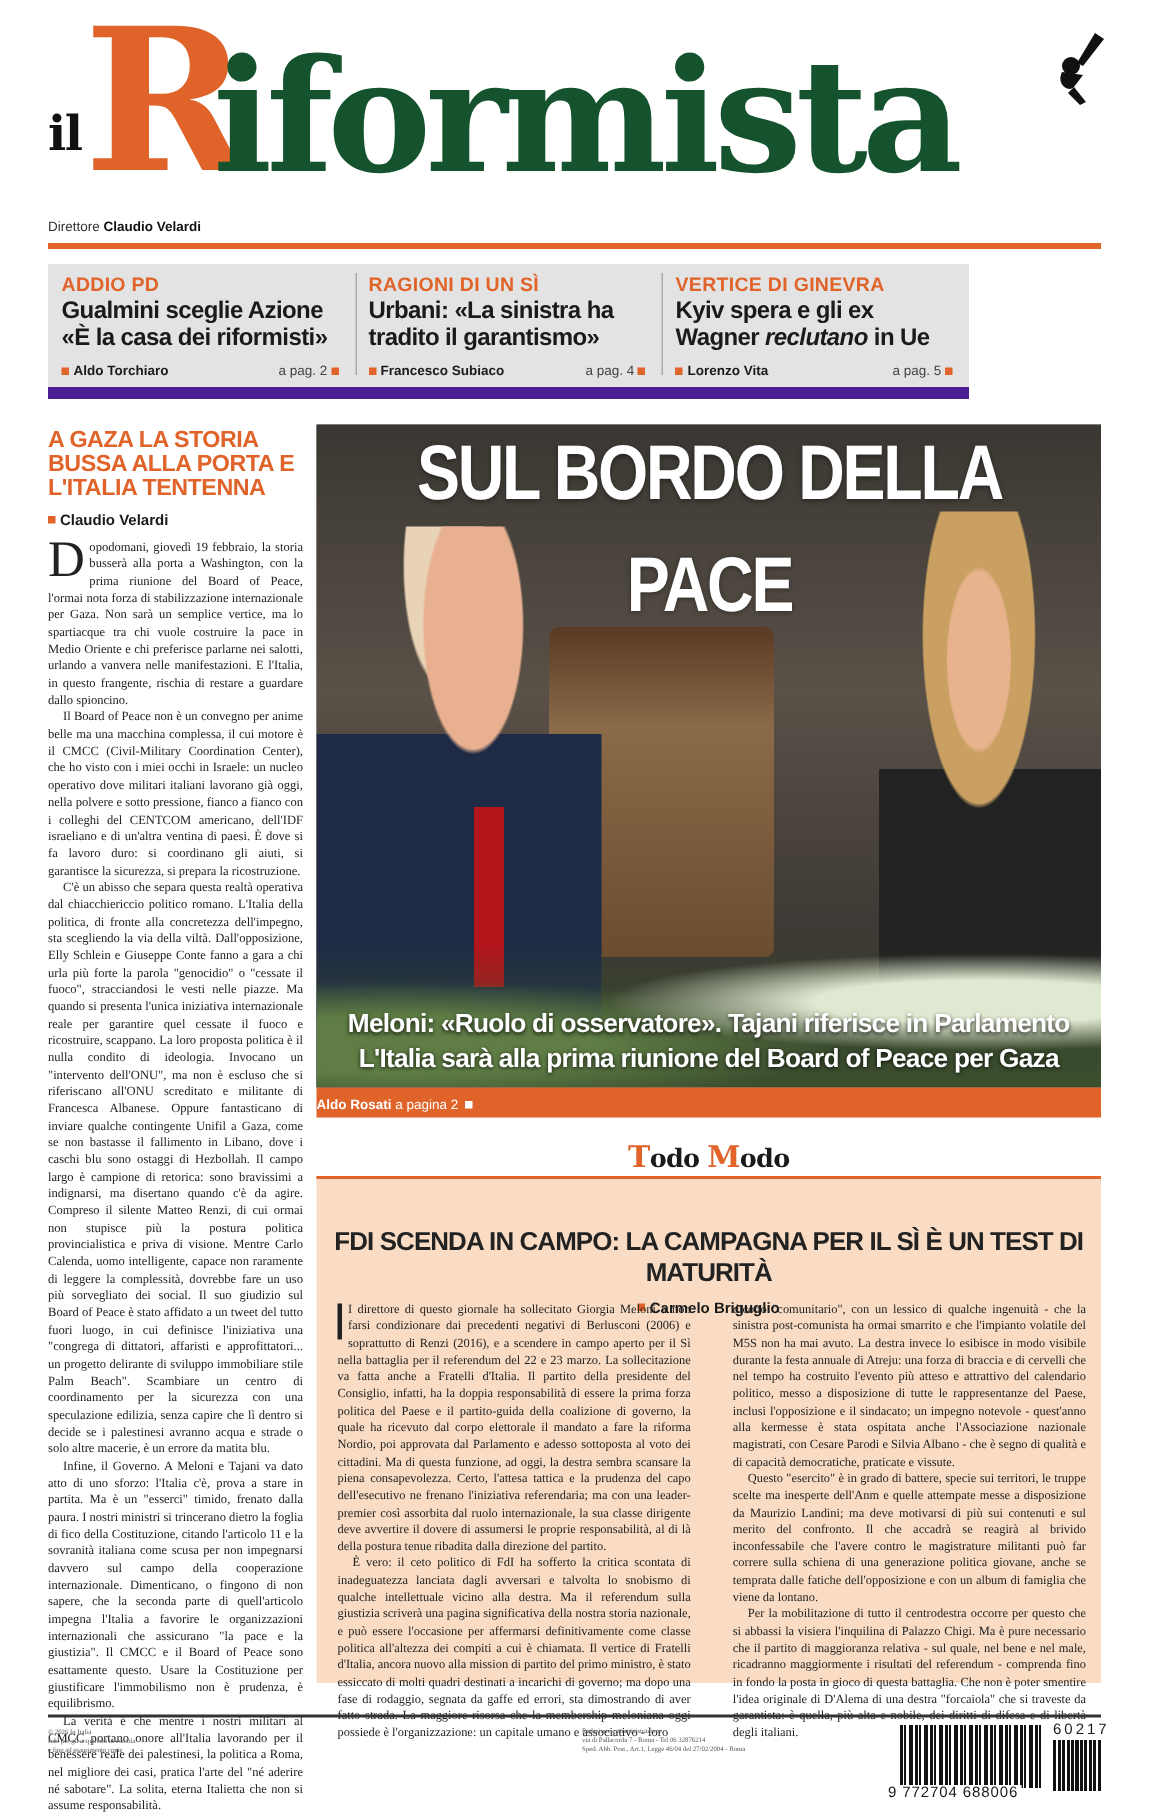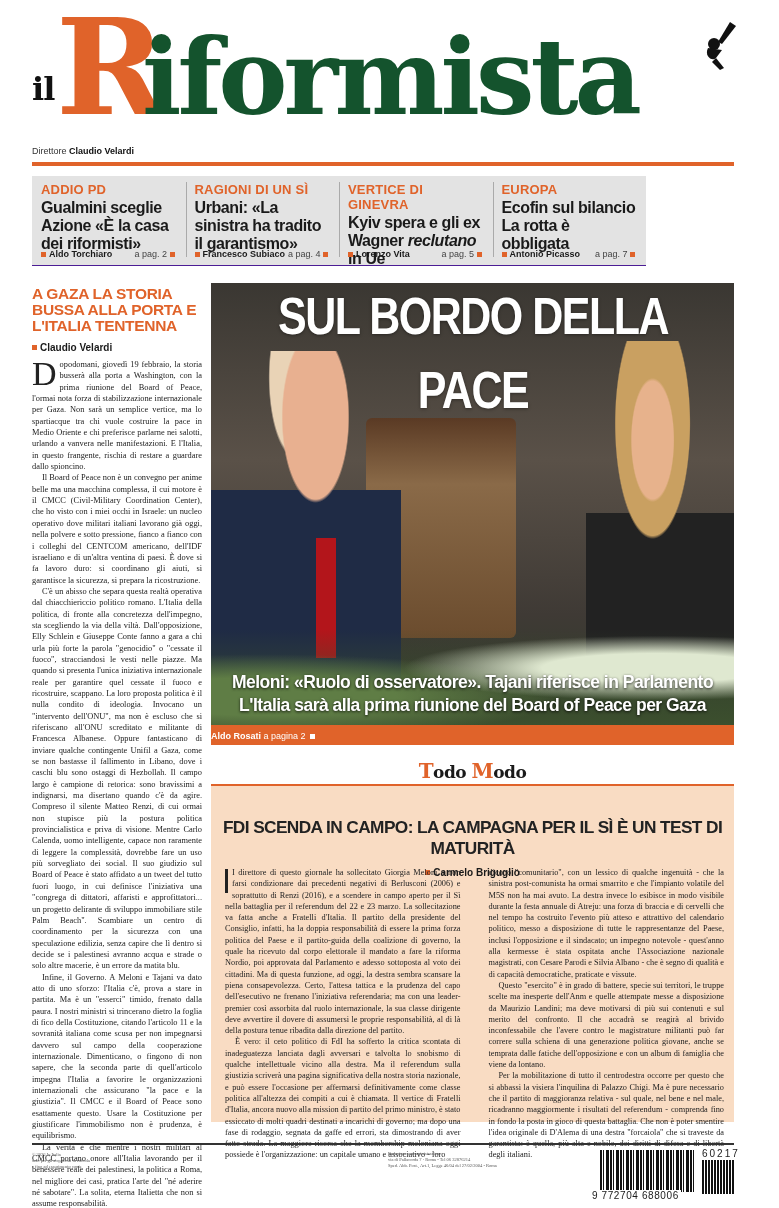--- a/index.html
+++ b/index.html
@@ -6,21 +6,21 @@
 body{width:779px;height:1208px;background:#fff;font-family:"Liberation Serif",serif;color:#1a1a1a;position:relative;overflow:hidden}
 .masthead{position:absolute;left:30px;top:8px;width:705px;height:130px}
 .logo-il{position:absolute;left:2px;top:62px;font-family:"DejaVu Serif",serif;font-weight:900;font-size:32px;letter-spacing:-1px;color:#111}
 .logo-R{position:absolute;left:26px;top:-6px;font-family:"DejaVu Serif",serif;font-weight:900;font-size:132px;color:#e0632a;line-height:1}
 .logo-rest{position:absolute;left:112px;top:18px;font-family:"DejaVu Serif",serif;font-weight:900;font-size:104px;letter-spacing:-4px;color:#14532d;line-height:1}
 .logo-fig{position:absolute;left:664px;top:12px;width:44px;height:52px}
 .edition{position:absolute;left:32px;top:146px;width:702px;font-family:"Liberation Sans",sans-serif;font-size:9px;color:#333;display:flex;justify-content:space-between}
 .edition .date{color:#e0632a;font-weight:bold}
 .edition b{color:#111}
 .orange-rule{position:absolute;left:32px;top:162px;width:702px;height:4px;background:#e0632a}
-.teasers{position:absolute;left:32px;top:176px;width:614px;height:90px;background:#e3e3e3;display:flex;border-bottom:1px solid #4c1d95}
+.teasers{position:absolute;left:32px;top:176px;width:614px;height:90px;background:#e3e3e3;display:flex;border-bottom:8px solid #4c1d95}
 .teaser{flex:1;padding:6px 8px 0 9px;position:relative;font-family:"Liberation Sans",sans-serif}
 .teaser+.teaser:before{content:"";position:absolute;left:0;top:6px;bottom:8px;width:1px;background:#aaa}
 .teaser .kicker{color:#e0632a;font-weight:bold;font-size:13px;letter-spacing:.2px}
 .teaser .title{font-weight:bold;font-size:16px;line-height:18px;margin-top:2px;letter-spacing:-.4px;color:#1a1a1a}
 .teaser .meta{position:absolute;left:9px;right:8px;bottom:6px;font-size:9px;display:flex;justify-content:space-between}
 .sq{display:inline-block;width:5px;height:5px;background:#e0632a;margin:0 3px 1px 0;vertical-align:middle}
 .teaser .author{font-weight:bold}
 .teaser .page{color:#444}
 .leftcol{position:absolute;left:32px;top:286px;width:170px}
 .leftcol h2{font-family:"Liberation Sans",sans-serif;font-weight:bold;color:#e0632a;font-size:15.5px;line-height:16px;letter-spacing:-.3px}
@@ -98,28 +98,20 @@
       </div>
   </div>
   <div class="teaser">
     <div class="kicker">VERTICE DI GINEVRA</div>
     <div class="title"><span>Kyiv spera e gli ex Wagner </span><i>reclutano</i><span> in Ue</span></div>
     <div class="meta">
         <span><span class="sq"></span><span class="author">Lorenzo Vita</span></span>
         <span><span class="page">a pag. 5</span> <span class="sq"></span></span>
       </div>
   </div>
-  <div class="teaser">
-    <div class="kicker">EUROPA</div>
-    <div class="title">Ecofin sul bilancio La rotta è obbligata</div>
-    <div class="meta">
-        <span><span class="sq"></span><span class="author">Antonio Picasso</span></span>
-        <span><span class="page">a pag. 7</span> <span class="sq"></span></span>
-      </div>
-  </div>
 </div>
 
 <div class="leftcol">
   <h2>A GAZA LA STORIA BUSSA ALLA PORTA E L'ITALIA TENTENNA</h2>
   <div class="byline"><span class="sq"></span><span>Claudio Velardi</span></div>
   <div class="body-text">
     <p class="first"><span class="dropcap">D</span><span>opodomani, giovedì 19 febbraio, la storia busserà alla porta a Washington, con la prima riunione del Board of Peace, l'ormai nota forza di stabilizzazione internazionale per Gaza. Non sarà un semplice vertice, ma lo spartiacque tra chi vuole costruire la pace in Medio Oriente e chi preferisce parlarne nei salotti, urlando a vanvera nelle manifestazioni. E l'Italia, in questo frangente, rischia di restare a guardare dallo spioncino.</span></p>
     <p>Il Board of Peace non è un convegno per anime belle ma una macchina complessa, il cui motore è il CMCC (Civil-Military Coordination Center), che ho visto con i miei occhi in Israele: un nucleo operativo dove militari italiani lavorano già oggi, nella polvere e sotto pressione, fianco a fianco con i colleghi del CENTCOM americano, dell'IDF israeliano e di un'altra ventina di paesi. È dove si fa lavoro duro: si coordinano gli aiuti, si garantisce la sicurezza, si prepara la ricostruzione.</p>
     <p>C'è un abisso che separa questa realtà operativa dal chiacchiericcio politico romano. L'Italia della politica, di fronte alla concretezza dell'impegno, sta scegliendo la via della viltà. Dall'opposizione, Elly Schlein e Giuseppe Conte fanno a gara a chi urla più forte la parola "genocidio" o "cessate il fuoco", stracciandosi le vesti nelle piazze. Ma quando si presenta l'unica iniziativa internazionale reale per garantire quel cessate il fuoco e ricostruire, scappano. La loro proposta politica è il nulla condito di ideologia. Invocano un "intervento dell'ONU", ma non è escluso che si riferiscano all'ONU screditato e militante di Francesca Albanese. Oppure fantasticano di inviare qualche contingente Unifil a Gaza, come se non bastasse il fallimento in Libano, dove i caschi blu sono ostaggi di Hezbollah. Il campo largo è campione di retorica: sono bravissimi a indignarsi, ma disertano quando c'è da agire. Compreso il silente Matteo Renzi, di cui ormai non stupisce più la postura politica provincialistica e priva di visione. Mentre Carlo Calenda, uomo intelligente, capace non raramente di leggere la complessità, dovrebbe fare un uso più sorvegliato dei social. Il suo giudizio sul Board of Peace è stato affidato a un tweet del tutto fuori luogo, in cui definisce l'iniziativa una "congrega di dittatori, affaristi e approfittatori... un progetto delirante di sviluppo immobiliare stile Palm Beach". Scambiare un centro di coordinamento per la sicurezza con una speculazione edilizia, senza capire che lì dentro si decide se i palestinesi avranno acqua e strade o solo altre macerie, è un errore da matita blu.</p>
     <p>Infine, il Governo. A Meloni e Tajani va dato atto di uno sforzo: l'Italia c'è, prova a stare in partita. Ma è un "esserci" timido, frenato dalla paura. I nostri ministri si trincerano dietro la foglia di fico della Costituzione, citando l'articolo 11 e la sovranità italiana come scusa per non impegnarsi davvero sul campo della cooperazione internazionale. Dimenticano, o fingono di non sapere, che la seconda parte di quell'articolo impegna l'Italia a favorire le organizzazioni internazionali che assicurano "la pace e la giustizia". Il CMCC e il Board of Peace sono esattamente questo. Usare la Costituzione per giustificare l'immobilismo non è prudenza, è equilibrismo.</p>

